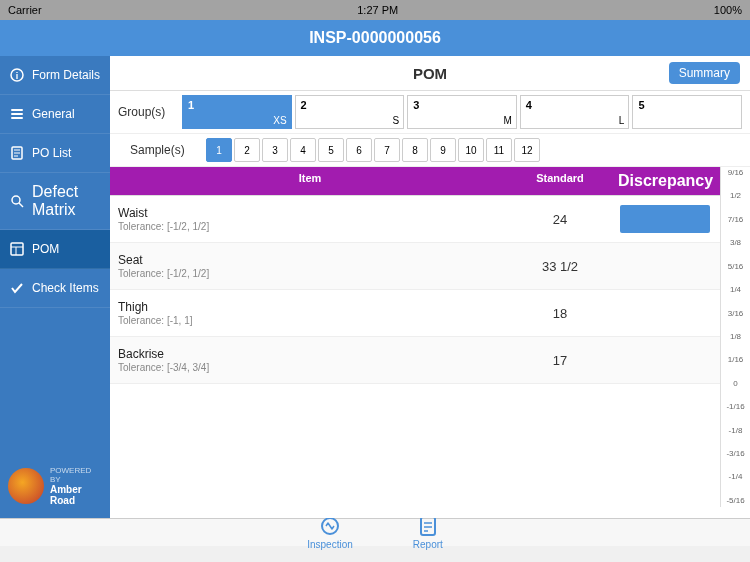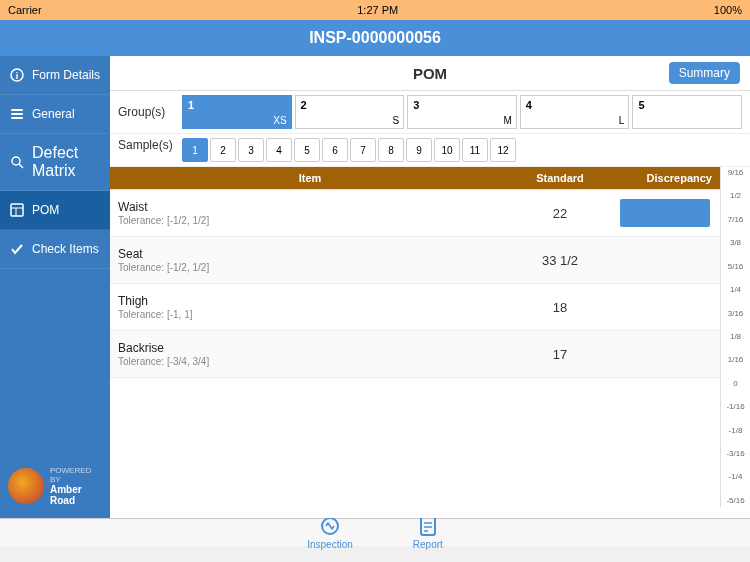--- a/index.html
+++ b/index.html
@@ -1,19 +1,19 @@
 <!DOCTYPE html>
 <html><head>
   <meta charset="utf-8">
   <style>
     * { box-sizing: border-box; margin: 0; padding: 0; }
     body { font-family: -apple-system, 'Helvetica Neue', Arial, sans-serif; background: #f0f0f0; width: 750px; height: 562px; overflow: hidden; position: relative; }
 
     
-    .status-bar { background: #fdba74; height: 20px; display: flex; align-items: center; justify-content: space-between; padding: 0 8px; font-size: 11px; font-weight: 500; }
+    .status-bar { background: #a3a3a3; height: 20px; display: flex; align-items: center; justify-content: space-between; padding: 0 8px; font-size: 11px; font-weight: 500; }
 
     
     .header { background: #4a90d9; height: 36px; display: flex; align-items: center; justify-content: center; }
     .header-title { color: white; font-size: 16px; font-weight: 600; }
 
     
     .main { display: flex; height: calc(562px - 20px - 36px - 44px); }
 
     
     .sidebar { width: 110px; background: #3a7abf; display: flex; flex-direction: column; }
@@ -36,31 +36,31 @@
     
     .groups-row { display: flex; align-items: center; padding: 4px 8px; border-bottom: 1px solid #eee; gap: 4px; }
     .groups-label { font-size: 12px; color: #333; font-weight: 500; width: 60px; flex-shrink: 0; }
     .groups-cells { display: flex; gap: 3px; flex: 1; }
     .group-cell { flex: 1; border: 1px solid #ccc; text-align: center; font-size: 11px; padding: 2px 2px; position: relative; min-height: 34px; display: flex; flex-direction: column; align-items: center; justify-content: flex-start; padding-top: 3px; }
     .group-cell.active { background: #4a90d9; border-color: #4a90d9; color: white; }
     .group-cell .group-num { font-size: 11px; font-weight: 600; align-self: flex-start; padding-left: 3px; }
     .group-cell .group-size { font-size: 10px; align-self: flex-end; padding-right: 2px; margin-top: auto; }
 
     
-    .samples-row { display: flex; padding: 4px 8px; border-bottom: 1px solid #eee; gap: 4px; }
+    .samples-row { display: flex; align-items: center; padding: 4px 20px; border-bottom: 1px solid #eee; gap: 16px; }
     .samples-label { font-size: 12px; color: #333; font-weight: 500; width: 60px; flex-shrink: 0; }
     .sample-btns { display: flex; gap: 2px; flex-wrap: wrap; }
     .sample-btn { width: 26px; height: 24px; border: 1px solid #ccc; background: white; font-size: 10px; cursor: pointer; border-radius: 2px; display: flex; align-items: center; justify-content: center; }
     .sample-btn.active { background: #4a90d9; color: white; border-color: #4a90d9; }
 
     
-    .table-header { display: flex; background: #a16207; border-bottom: 1px solid #ddd; }
+    .table-header { display: flex; background: #a21caf; border-bottom: 1px solid #ddd; }
     .th-item { flex: 1; color: white; font-size: 11px; font-weight: 600; padding: 5px 8px; text-align: center; }
     .th-standard { width: 100px; color: white; font-size: 11px; font-weight: 600; padding: 5px 8px; text-align: center; flex-shrink: 0; }
-    .th-discrepancy { width: 110px; color: white; font-size: 11px; font-weight: 600; padding: 5px 8px; text-align: right; flex-shrink: 0; }
+    .th-discrepancy { width: 110px; color: white; font-size: 16px; font-weight: 600; padding: 5px 8px; text-align: right; flex-shrink: 0; }
 
     .table-body { flex: 1; overflow-y: auto; }
     .table-row { display: flex; border-bottom: 1px solid #eee; min-height: 44px; }
     .table-row:nth-child(even) { background: #fafafa; }
     .td-item { flex: 1; padding: 10px 8px; display: flex; flex-direction: column; justify-content: center; }
     .td-item-name { font-size: 12px; font-weight: 500; color: #222; }
     .td-item-tolerance { font-size: 10px; color: #888; margin-top: 1px; }
     .td-standard { width: 100px; padding: 5px 8px; display: flex; align-items: center; justify-content: center; font-size: 13px; color: #333; flex-shrink: 0; text-align: center; }
     .td-discrepancy { width: 110px; padding: 5px 8px; display: flex; align-items: center; justify-content: center; flex-shrink: 0; }
     .discrepancy-highlight { background: #4a90d9; width: 90px; height: 28px; border-radius: 2px; }
@@ -106,20 +106,31 @@
       <div class="sidebar-icon">
         <svg width="14" height="14" viewBox="0 0 14 14">
             <rect x="1" y="2" width="12" height="2" rx="1" fill="white"></rect>
             <rect x="1" y="6" width="12" height="2" rx="1" fill="white"></rect>
             <rect x="1" y="10" width="12" height="2" rx="1" fill="white"></rect>
           </svg>
       </div>
       <span style="color:white;font-size:12px;">General</span>
     </div>
 
+    <div class="sidebar-item">
+      <div class="sidebar-icon">
+        <svg width="14" height="14" viewBox="0 0 14 14">
+            <rect x="2" y="1" width="10" height="12" rx="1" fill="none" stroke="white" stroke-width="1.5"></rect>
+            <line x1="4" y1="4" x2="10" y2="4" stroke="white" stroke-width="1"></line>
+            <line x1="4" y1="7" x2="10" y2="7" stroke="white" stroke-width="1"></line>
+            <line x1="4" y1="10" x2="8" y2="10" stroke="white" stroke-width="1"></line>
+          </svg>
+      </div>
+      <span style="color:white;font-size:12px;">PO List</span>
+    </div>
 
     <div class="sidebar-item">
       <div class="sidebar-icon">
         <svg width="14" height="14" viewBox="0 0 14 14">
             <circle cx="6" cy="6" r="4" fill="none" stroke="white" stroke-width="1.5"></circle>
             <line x1="9" y1="9" x2="13" y2="13" stroke="white" stroke-width="1.5"></line>
           </svg>
       </div>
       <span style="color:white;font-size:16px;">Defect Matrix</span>
     </div>
@@ -214,21 +225,21 @@
         <div class="th-standard">Standard</div>
         <div class="th-discrepancy" style="margin-right:30px;">Discrepancy</div>
       </div>
 
       <div class="table-body" style="padding-right:30px;">
         <div class="table-row">
           <div class="td-item">
             <span class="td-item-name">Waist</span>
             <span class="td-item-tolerance">Tolerance: [-1/2, 1/2]</span>
           </div>
-          <div class="td-standard">22</div>
+          <div class="td-standard">24</div>
           <div class="td-discrepancy">
             <div class="discrepancy-highlight"></div>
           </div>
         </div>
         <div class="table-row">
           <div class="td-item">
             <span class="td-item-name">Seat</span>
             <span class="td-item-tolerance">Tolerance: [-1/2, 1/2]</span>
           </div>
           <div class="td-standard">33 1/2</div>

